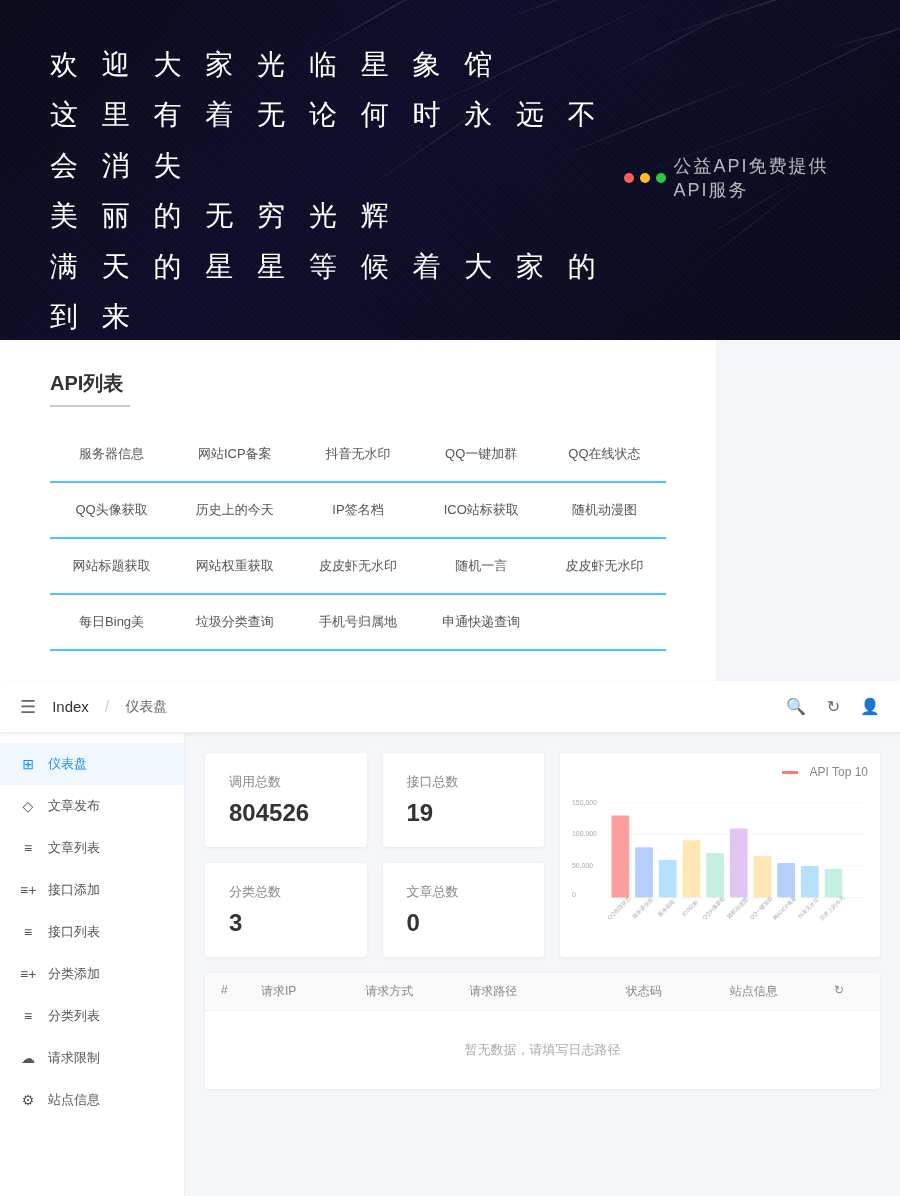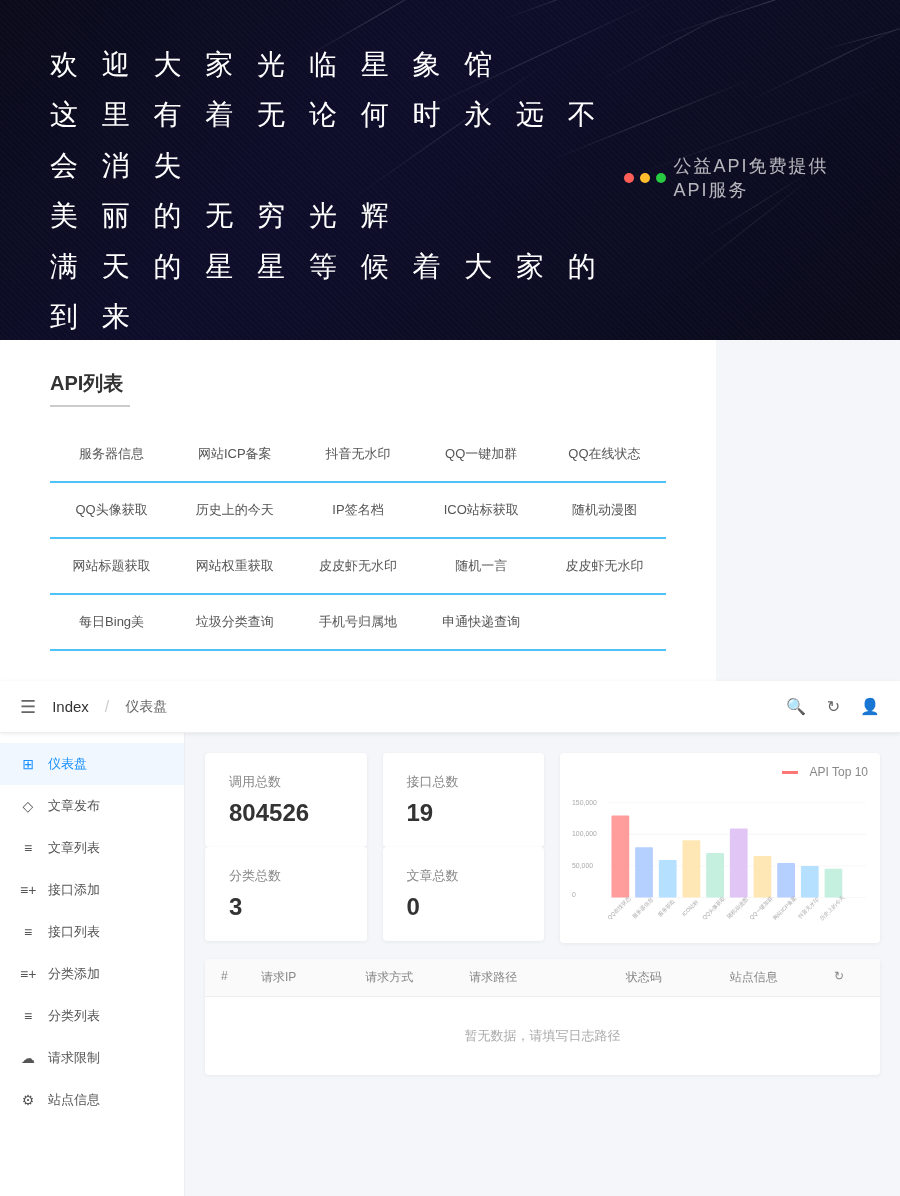--- a/index.html
+++ b/index.html
@@ -356,21 +356,21 @@
       </div>
       <div class="sidebar-item">
         <span class="sidebar-icon">⚙</span>
         <span>站点信息</span>
       </div>
     </div>
 
     <div class="main-content">
 
       <div style="display:flex;gap:16px;margin-bottom:16px;">
-        <div style="display:flex;flex-direction:column;flex:1;">
+        <div style="display:flex;flex-direction:column;gap:16px;flex:1;">
 
           <div style="display:flex;gap:16px;">
             <div class="stat-card">
               <div class="stat-label">调用总数</div>
               <div class="stat-value">804526</div>
             </div>
             <div class="stat-card">
               <div class="stat-label">接口总数</div>
               <div class="stat-value">19</div>
             </div>

